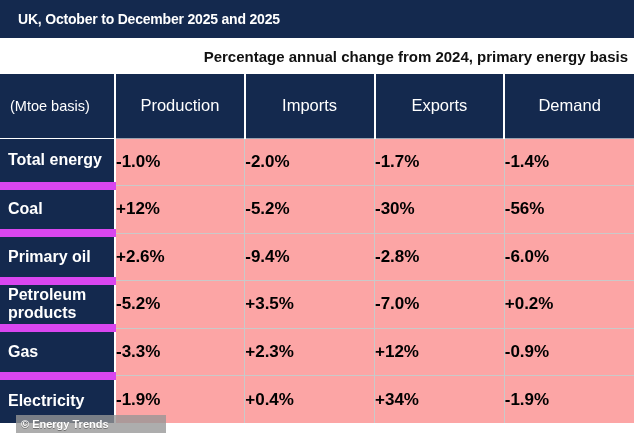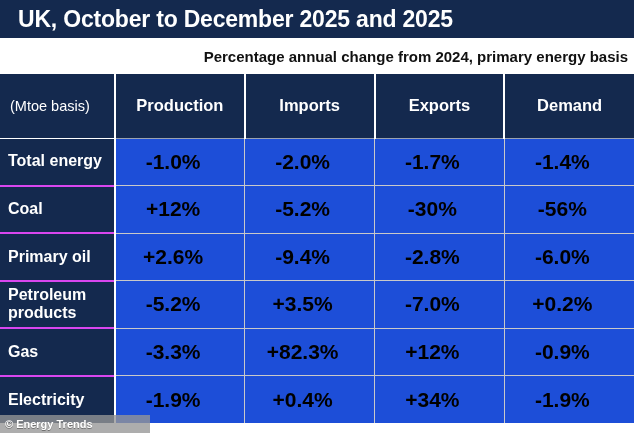--- a/index.html
+++ b/index.html
@@ -30,21 +30,21 @@
     height: 38px;
     background: #14294e;
     box-sizing: border-box;
   }
   .title-text {
     position: absolute;
     left: 18px;
     top: 50%;
     transform: translateY(-50%);
     color: #ffffff;
-    font-size: 23px;
+    font-size: 14px;
     font-weight: bold;
     letter-spacing: -0.2px;
     white-space: nowrap;
     text-align: right;
   }
 
   
   .subtitle-band {
     position: absolute;
     left: 0;
@@ -94,66 +94,65 @@
   thead tr.header-row th:last-child { border-right: none; }
   th.unit-cell {
     text-align: left;
     padding-left: 8px;
     font-weight: normal;
     font-size: 14.5px;
     line-height: 1.25;
   }
   th.col-head {
     text-align: center;
-    font-weight: bold;
+    font-weight: normal;
     font-size: 16.5px;
   }
 
   
   tbody tr { height: 47.5px; border-radius: 14px; }
   tbody td {
     padding: 0;
     height: 47.5px;
     box-sizing: border-box;
   }
   td.row-label {
     background: #14294e;
     color: #ffffff;
     font-weight: bold;
     font-size: 16px;
     line-height: 1.15;
     text-align: left;
     padding-left: 8px;
     vertical-align: middle;
-    border-top: 2px solid #d946ef;
+    border-top: 8px solid #d946ef;
     border-right: 2px solid #ffffff;
   }
   td.data-cell {
-    background: #1d4ed8;
+    background: #fca5a5;
     color: #000000;
     font-weight: bold;
-    font-size: 21px;
-    text-align: center;
+    font-size: 17px;
     vertical-align: middle;
     border-top: 1px solid #c9c9c9;
     border-right: 1px solid #c9c9c9;
   }
   td.data-cell:last-child { border-right: none; }
   tbody tr:first-child td.row-label { border-top: 1px solid #ffffff; }
   tbody tr:first-child td.data-cell { border-top: 1px solid #9aa2b0; }
 
   .data-inner {
     display: block;
     padding-right: 14px;
   }
 
   
   .credit-strip {
     position: absolute;
-    left: 0;
+    left: 16px;
     bottom: 0;
     width: 150px;
     height: 18px;
     background: rgba(150,150,150,0.78);
     display: flex;
     align-items: center;
   }
   .credit-text {
     color: #ffffff;
     font-size: 11px;
@@ -259,21 +258,21 @@
               <span class="data-inner">+0.2%</span>
             </td>
         </tr>
 
         <tr>
           <td class="row-label">Gas</td>
           <td class="data-cell">
               <span class="data-inner">-3.3%</span>
             </td>
           <td class="data-cell">
-              <span class="data-inner">+82.3%</span>
+              <span class="data-inner">+2.3%</span>
             </td>
           <td class="data-cell">
               <span class="data-inner">+12%</span>
             </td>
           <td class="data-cell">
               <span class="data-inner">-0.9%</span>
             </td>
         </tr>
 
         <tr>

